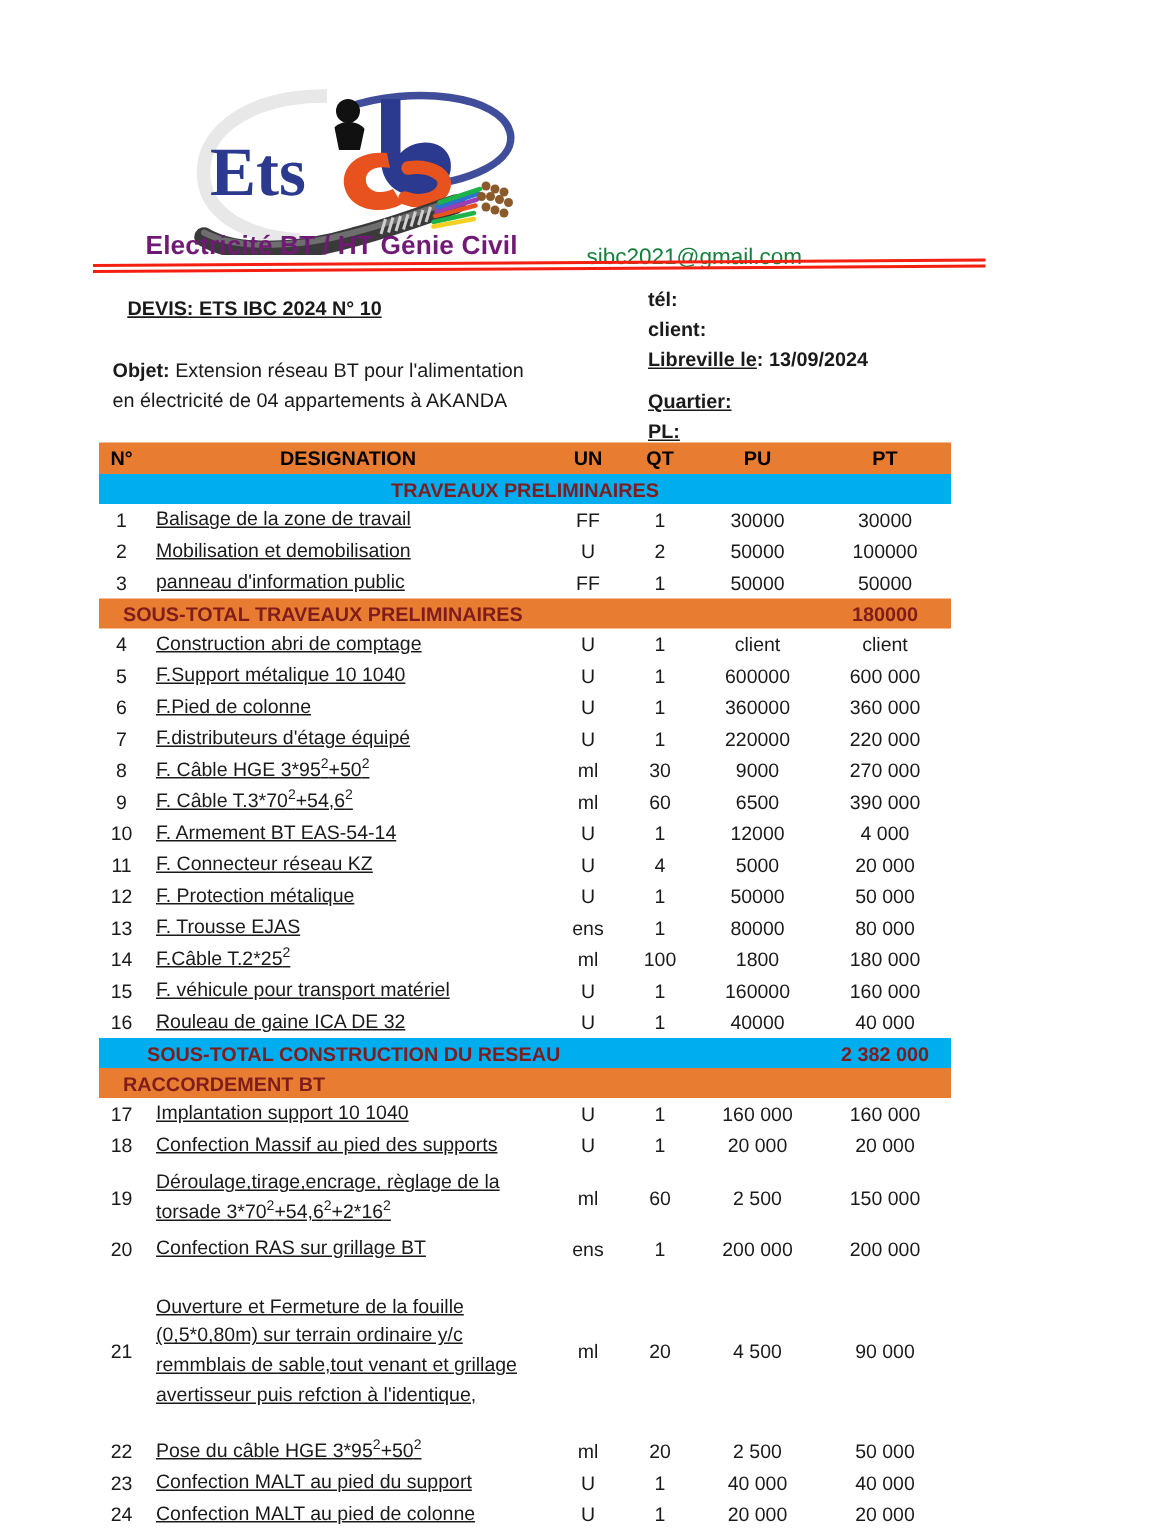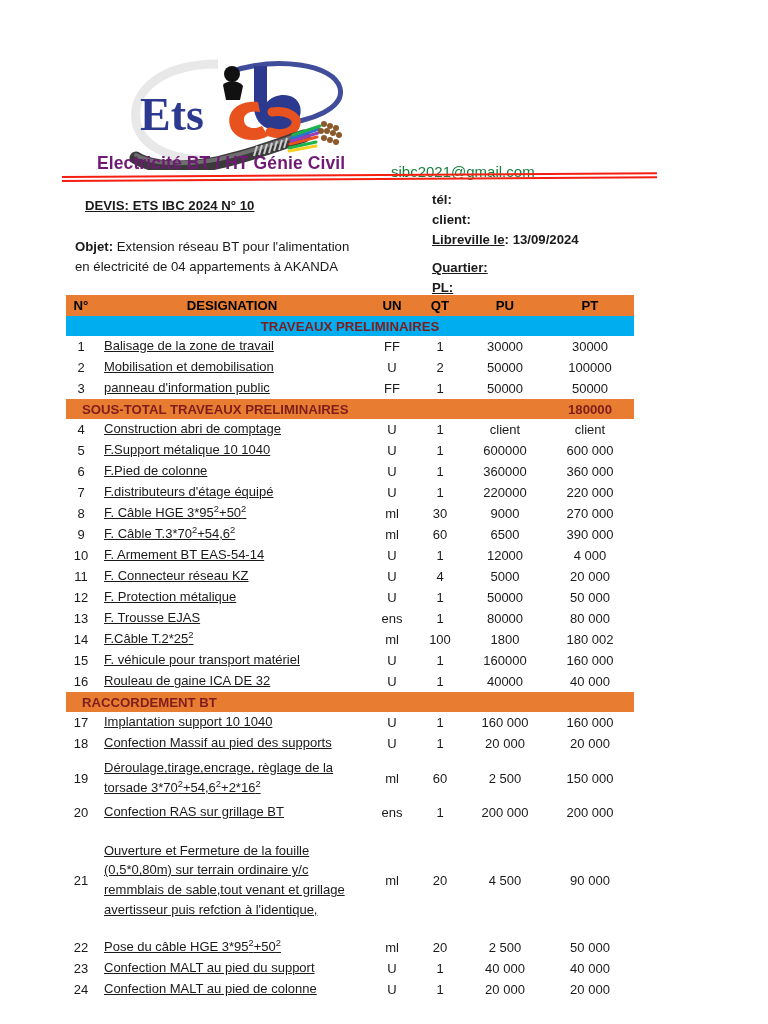--- a/index.html
+++ b/index.html
@@ -397,37 +397,41 @@
           <td class="qt">1</td>
           <td class="pu">80000</td>
           <td class="pt">80 000</td>
         </tr>
         <tr class="item">
           <td class="no">14</td>
           <td class="des">F.Câble T.2*25<sup>2</sup></td>
           <td class="un">ml</td>
           <td class="qt">100</td>
           <td class="pu">1800</td>
-          <td class="pt">180 002</td>
+          <td class="pt">180 000</td>
         </tr>
         <tr class="item">
           <td class="no">15</td>
           <td class="des">F. véhicule pour transport matériel</td>
           <td class="un">U</td>
           <td class="qt">1</td>
           <td class="pu">160000</td>
           <td class="pt">160 000</td>
         </tr>
         <tr class="item">
           <td class="no">16</td>
           <td class="des">Rouleau de gaine ICA DE 32</td>
           <td class="un">U</td>
           <td class="qt">1</td>
           <td class="pu">40000</td>
           <td class="pt">40 000</td>
+        </tr>
+        <tr class="band blue">
+          <td colspan="5" class="left indent">SOUS-TOTAL CONSTRUCTION DU RESEAU</td>
+          <td class="amt">2 382 000</td>
         </tr>
         <tr class="band orange">
           <td colspan="5" class="left">RACCORDEMENT BT</td>
           <td class="amt"></td>
         </tr>
         <tr class="item">
           <td class="no">17</td>
           <td class="des">Implantation support 10 1040</td>
           <td class="un">U</td>
           <td class="qt">1</td>

